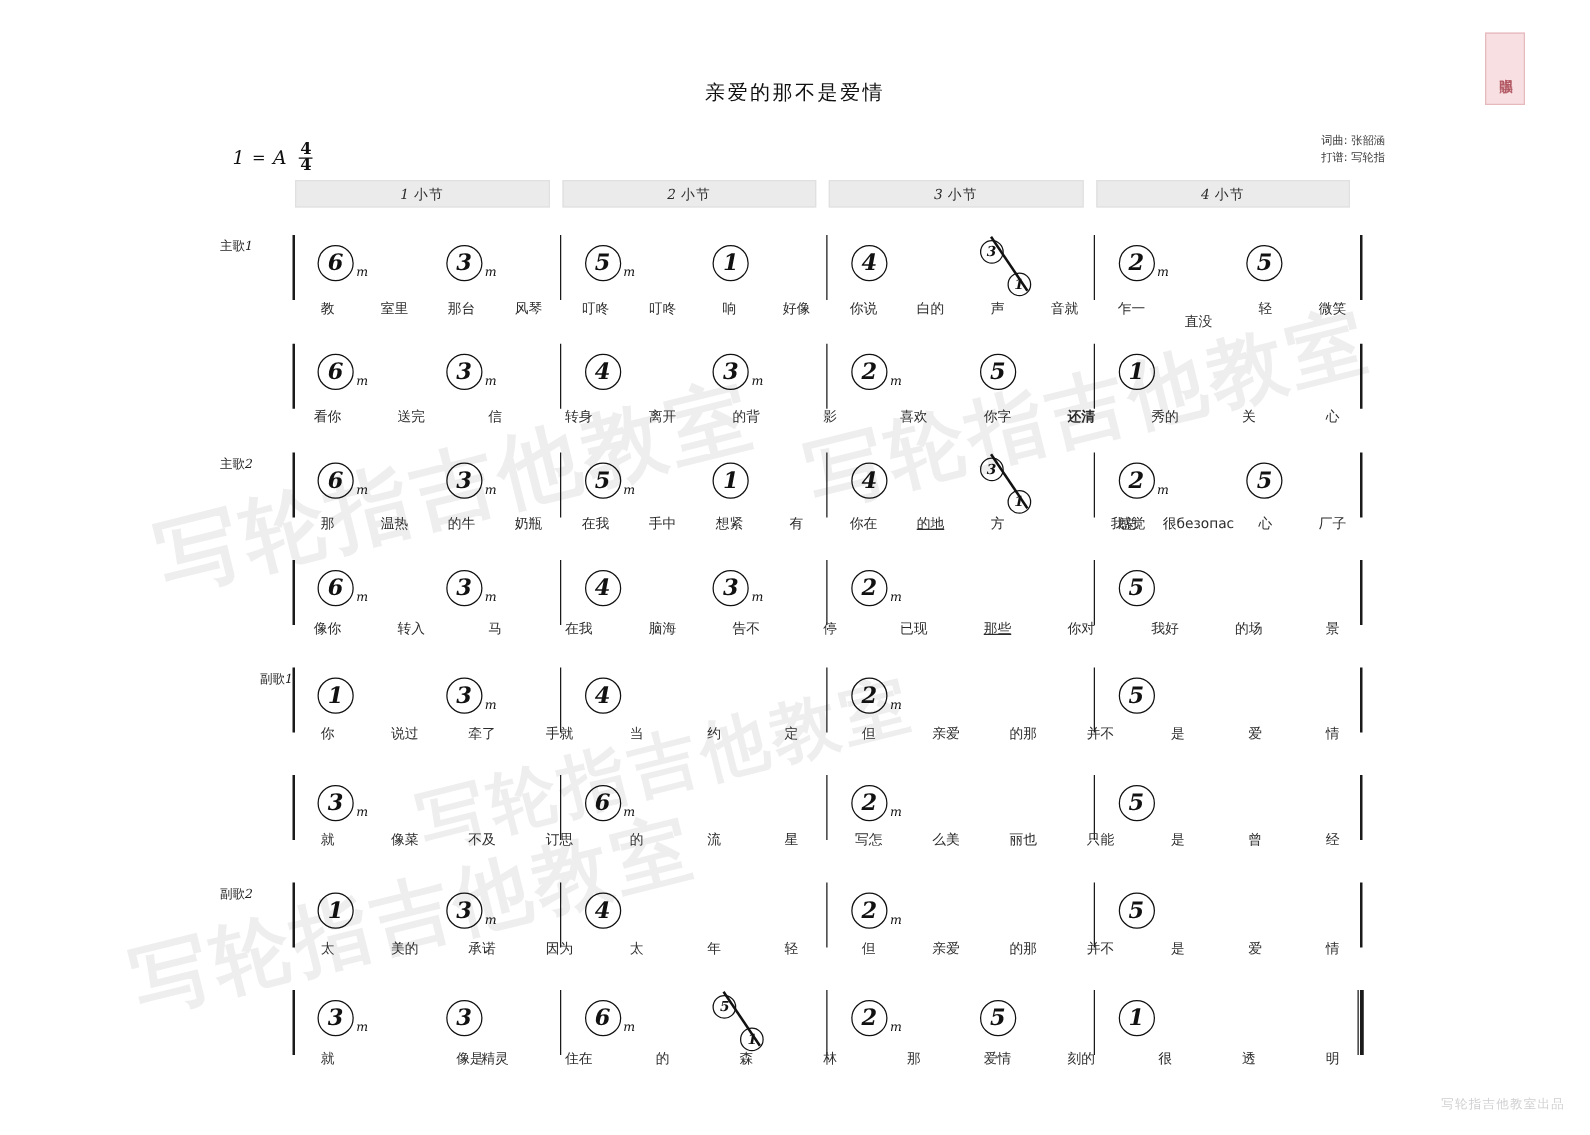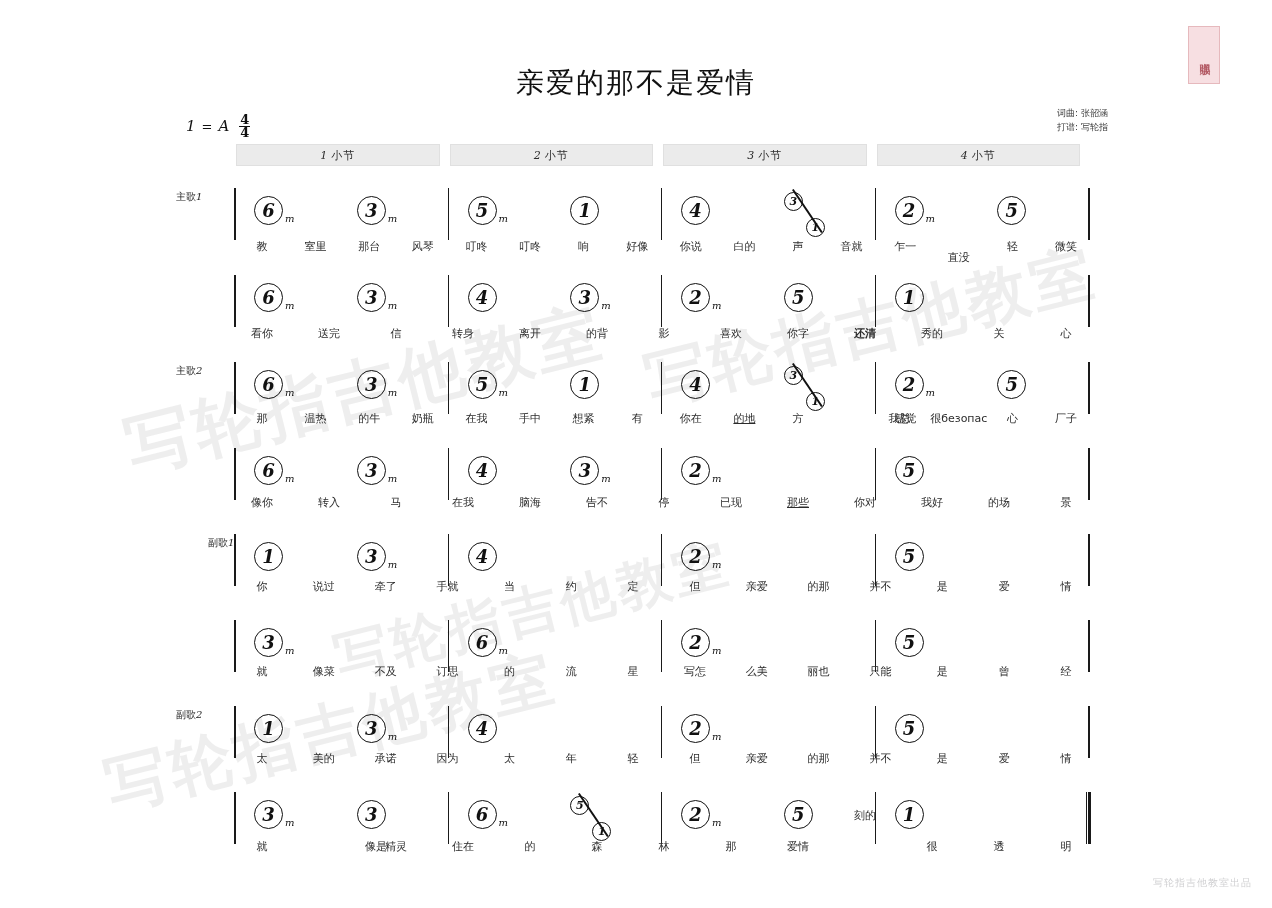--- a/index.html
+++ b/index.html
@@ -46,21 +46,21 @@
     text-orientation:upright;
     display:flex;align-items:center;justify-content:center;
     letter-spacing:1px;
     font-family:"DejaVu Sans",sans-serif;
   }
 
   
   .title{
     position:absolute;top:64px;left:0;width:1272px;
     text-align:center;
-    font-size:28px;
+    font-size:16px;
     font-weight:400;
     letter-spacing:2px;
     font-family:"DejaVu Sans",sans-serif;
   }
   .keysig{
     position:absolute;left:186px;top:114px;
     font-size:15px;font-style:italic;
     font-family:"DejaVu Serif",serif;
     display:flex;align-items:center;gap:6px;
   }
@@ -516,17 +516,17 @@
     </div>
     <div class="lyric" style="left: 262px; top: 839px;">就</div>
     <div class="lyric" style="left: 329px; top: 839px; margin-left: 47px;">像是</div>
     <div class="lyric" style="left: 396px; top: 839px;">精灵</div>
     <div class="lyric" style="left: 463px; top: 839px;">住在</div>
     <div class="lyric" style="left: 530px; top: 839px;">的</div>
     <div class="lyric" style="left: 597px; top: 839px;">森</div>
     <div class="lyric" style="left: 664px; top: 839px;">林</div>
     <div class="lyric" style="left: 731px; top: 839px;">那</div>
     <div class="lyric" style="left: 798px; top: 839px;">爱情</div>
-    <div class="lyric" style="left: 865px; top: 808px;">刻的</div>
+    <div class="lyric" style="left: 865px; top: 839px;">刻的</div>
     <div class="lyric" style="left: 932px; top: 839px;">很</div>
     <div class="lyric" style="left: 999px; top: 839px;">透</div>
     <div class="lyric" style="left: 1066px; top: 839px;">明</div>
   </div>
 
 </body></html>

